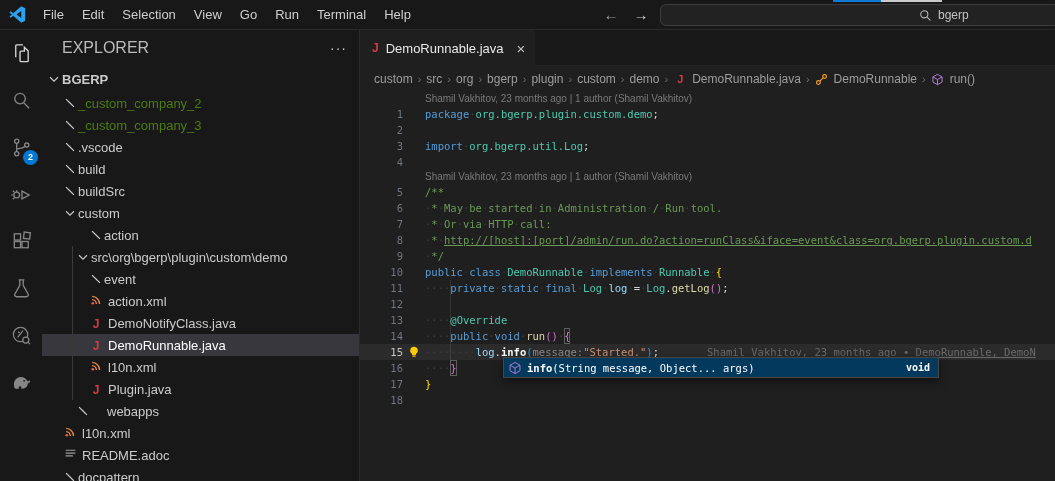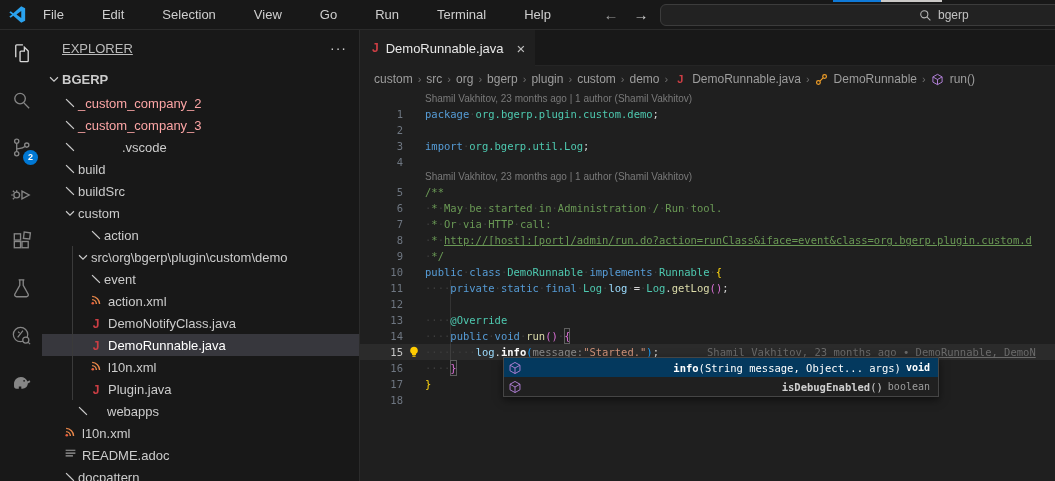--- a/index.html
+++ b/index.html
@@ -23,27 +23,27 @@
   
   .main { position:absolute; top:30px; left:0; right:0; bottom:0; display:flex; }
   .activitybar { width:42px; background:#181818; flex:none; display:flex; flex-direction:column; align-items:center; }
   .act-item { width:42px; height:47px; display:flex; align-items:center; justify-content:center; position:relative; }
   .act-item svg { width:23px; height:23px; }
   .badge { position:absolute; right:4px; bottom:6px; min-width:15px; height:15px; border-radius:8px; background:#0078d4;
            color:#fff; font-size:9px; line-height:15px; text-align:center; font-weight:bold; padding:0 2px; }
 
   .sidebar { width:318px; background:#181818; border-right:1px solid #2b2b2b; flex:none; position:relative; overflow:hidden; }
   .sb-header { height:36px; display:flex; align-items:center; padding:0 12px 0 20px; }
-  .sb-title { font-size:13px; color:#bbbbbb; flex:1;text-decoration:underline; }
+  .sb-title { font-size:16px; color:#bbbbbb; flex:1; }
   .sb-more { color:#cccccc; font-size:14px; letter-spacing:1px; }
   .sb-section { height:26px; display:flex; align-items:center; padding-left:4px; font-weight:bold; font-size:13px; color:#cccccc; }
   .tree { position:relative; }
   .tree-guide { position:absolute; left:30px; width:1px; background:#3a3a3a; }
   .row { height:22px; display:flex; align-items:center; font-size:13px; color:#cccccc; white-space:nowrap; }
-  .row.dim { color:#fca5a5; }
+  .row.dim { color:#4d7c0f; }
   .row.selected { background:#37373d; color:#ffffff; }
   .row .chev { width:16px; flex:none; display:flex; align-items:center; justify-content:center; }
   .row .ficon { width:16px; flex:none; text-align:center; margin-right:4px; }
   .ic-java { color:#cc3e44; font-weight:bold; font-size:12px; }
 
   
   .editor { flex:1; position:relative; background:#1f1f1f; display:flex; flex-direction:column; overflow:hidden; }
   .tabbar { height:36px; background:#181818; display:flex; border-bottom:1px solid #252525; }
   .tab { height:36px; background:#1f1f1f; display:flex; align-items:center; padding:0 10px 0 12px; gap:7px;
          font-size:13px; color:#e8e8e8; }
@@ -71,38 +71,38 @@
   .tk-b1{color:#FFD710}.tk-b2{color:#DA70D6}
   .tk-b2m{color:#DA70D6;outline:1px solid #5e5e5e;outline-offset:-1px}
   .tk-b3{color:#179FFF}.tk-hnt{color:#8a8a8a}.tk-brt{color:#ffffff;font-weight:bold}
 
   
   .suggest { position:absolute; left:143px; top:265px; width:436px; background:#202020; border:1px solid #454545;
              z-index:10; box-shadow:0 3px 8px rgba(0,0,0,0.5); font-family:"DejaVu Sans Mono", monospace; font-size:10.5px; }
   .srow { height:19px; display:flex; align-items:center; padding:0 8px 0 4px; color:#d0d0d0; gap:5px; }
   .srow.selected { background:#04395e; color:#ffffff; }
   .srow svg { width:14px; height:14px; flex:none; }
-  .slabel { flex:1; white-space:nowrap; overflow:hidden;text-align:right; }
+  .slabel { flex:1; white-space:nowrap; overflow:hidden; }
   .slabel b { font-weight:bold; }
   .sret { font-size:10px; color:#9d9d9d; }
   .srow.selected .sret { color:#ffffff; font-weight:bold; }
 </style>
 </head>
 <body>
 
 <div class="app">
 
   <div class="titlebar">
     <div class="strip" style="left:833px;width:48px;background:#0f7ad8;"></div>
     <div class="strip" style="left:881px;width:61px;background:#cbc9c7;"></div>
     <svg class="vscode-logo" viewBox="0 0 100 100">
       <path d="M72 2 L95 13 V87 L72 98 L25 57 L10 69 L2 62 L18 50 L2 38 L10 31 L25 43 Z" fill="#2aa2ee"></path>
       <path d="M72 30 L44 50 L72 70 Z" fill="#181818"></path>
     </svg>
-    <div id="menus" style="display: flex; gap: 20px;">
+    <div id="menus" style="display: flex;">
         <span class="menu-item">File</span>
         <span class="menu-item">Edit</span>
         <span class="menu-item">Selection</span>
         <span class="menu-item">View</span>
         <span class="menu-item">Go</span>
         <span class="menu-item">Run</span>
         <span class="menu-item">Terminal</span>
         <span class="menu-item">Help</span>
       </div>
     <div class="nav-arrow" style="left:599px;">←</div>
@@ -202,21 +202,21 @@
             <span>_custom_company_2</span>
           </div>
           <div class="row dim" style="padding-left: 20px;">
             <span class="chev">
               <svg width="14" height="14" viewBox="0 0 16 16" fill="none" stroke="#cccccc" stroke-width="1.3">
                 <path d="M6 3.5 L10.5 8 L15 12.5" transform="translate(-2.5,0)"></path>
               </svg>
             </span>
             <span>_custom_company_3</span>
           </div>
-          <div class="row" style="padding-left: 20px; gap: 44px;">
+          <div class="row" style="padding-left: 20px;">
             <span class="chev">
               <svg width="14" height="14" viewBox="0 0 16 16" fill="none" stroke="#cccccc" stroke-width="1.3">
                 <path d="M6 3.5 L10.5 8 L15 12.5" transform="translate(-2.5,0)"></path>
               </svg>
             </span>
             <span>.vscode</span>
           </div>
           <div class="row" style="padding-left: 20px;">
             <span class="chev">
               <svg width="14" height="14" viewBox="0 0 16 16" fill="none" stroke="#cccccc" stroke-width="1.3">
@@ -392,24 +392,17 @@
           <div class="code-line"><span class="ln">17</span><span class="tk-b1">}</span></div>
           <div class="code-line"><span class="ln">18</span></div>
           <div class="suggest">
           <div class="srow selected">
             <svg viewBox="0 0 24 24" fill="none" stroke="#b180d7" stroke-width="1.6">
               <path d="M12 2.5 L20.5 7.2 V16.8 L12 21.5 L3.5 16.8 V7.2 Z M12 12 L20.5 7.2 M12 12 L3.5 7.2 M12 12 V21.5"></path>
             </svg>
             <span class="slabel"><b>info</b><span>(String message, Object... args)</span></span>
             <span class="sret">void</span>
           </div>
-          <div class="srow">
-            <svg viewBox="0 0 24 24" fill="none" stroke="#b180d7" stroke-width="1.6">
-              <path d="M12 2.5 L20.5 7.2 V16.8 L12 21.5 L3.5 16.8 V7.2 Z M12 12 L20.5 7.2 M12 12 L3.5 7.2 M12 12 V21.5"></path>
-            </svg>
-            <span class="slabel"><b>isDebugEnabled</b><span>()</span></span>
-            <span class="sret">boolean</span>
-          </div>
         </div>
       </div>
     </div>
   </div>
 </div>
 
 </body></html>

